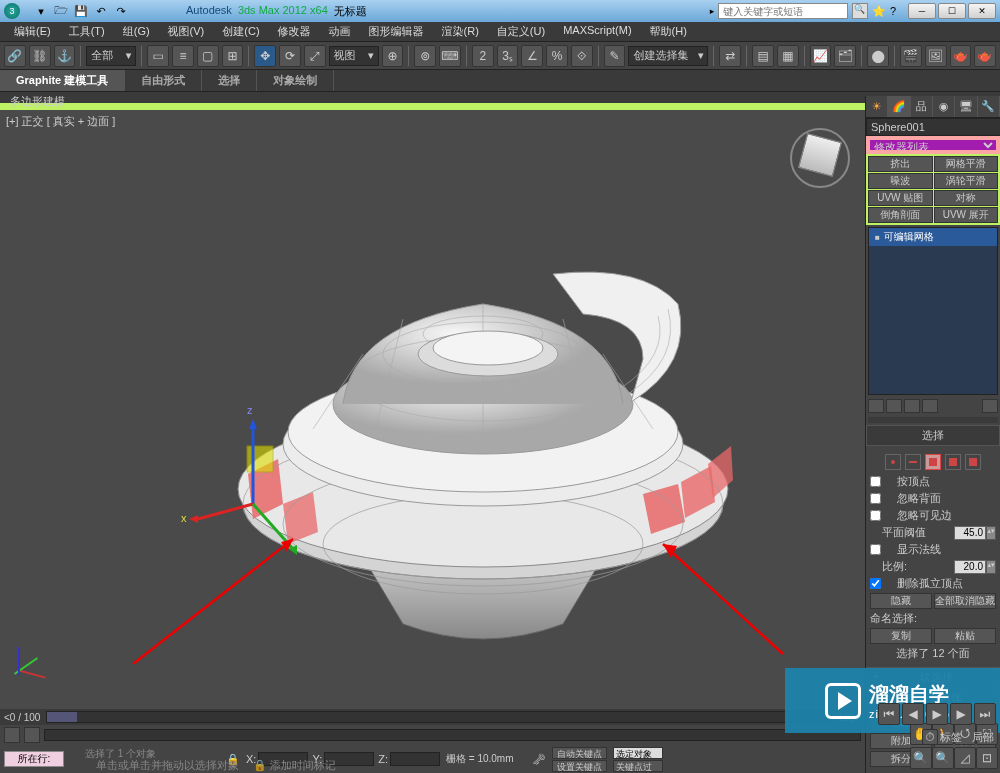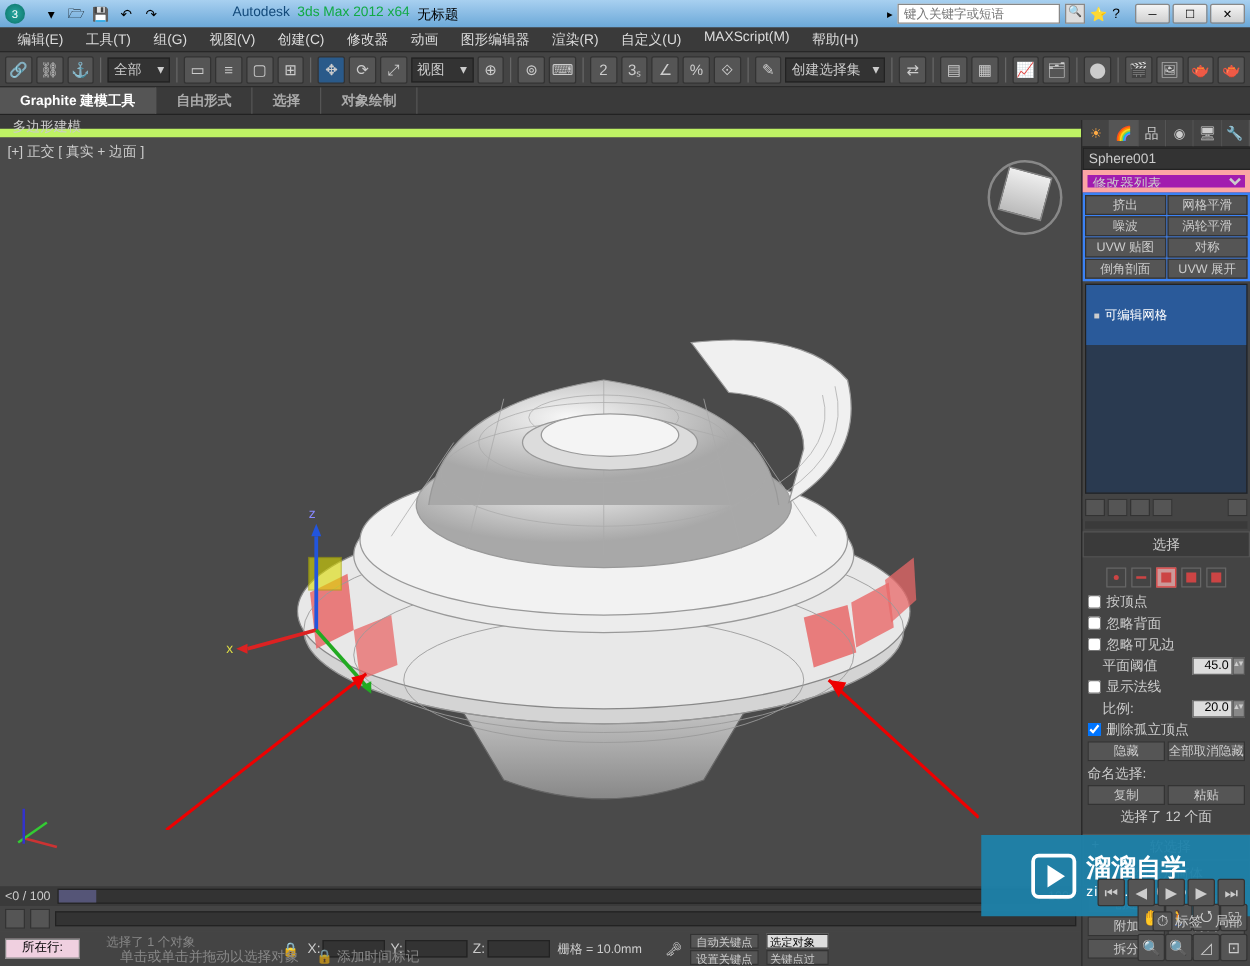--- a/index.html
+++ b/index.html
@@ -53,31 +53,31 @@
 .cmdpanel { position:absolute; top:96px; right:0; width:135px; bottom:0; background:#444; border-left:1px solid #222; display:flex; flex-direction:column;}
 .cptabs { height:22px; display:flex; background:#333; border-bottom:1px solid #222;}
 .cptabs div { flex:1; display:flex; align-items:center; justify-content:center; border-right:1px solid #555; background:#444;}
 .cptabs div.active { background:#555;}
 .cptabs .sun { color:#fa4;}
 .cpbody { flex:1; overflow:hidden; display:flex; flex-direction:column;}
 .objname { height:18px; display:flex; background:#333;}
 .objname input { flex:1; background:#333; border:1px solid #222; color:#ccc; padding:0 4px; font-size:11px;}
 .modlist { height:18px; display:flex;}
 .modlist select { flex:1; background:#a21caf; border:4px solid #fca5a5; color:#ccc; font-size:11px;}
-.modbtns { display:grid; grid-template-columns:1fr 1fr; gap:1px; padding:2px; background:#3b82f6;}
+.modbtns { display:grid; grid-template-columns:1fr 1fr; gap:1px; padding:2px; background:#bef264;}
 .modbtns button { height:16px; background:#555; border:1px solid #333; color:#ccc; font-size:10px;}
 .stack { flex:1; min-height:60px; background:#2a3a50; border:1px solid #222; margin:2px;}
-.stack .it { padding:17px 6px; background:#2a5a9a; color:#fff; font-size:10px; display:flex; align-items:center; gap:4px;}
+.stack .it { padding:2px 6px; background:#2a5a9a; color:#fff; font-size:10px; display:flex; align-items:center; gap:4px;}
 .stack .it::before { content:"■"; color:#ccc; font-size:8px;}
 .stacktools { height:18px; display:flex; gap:2px; padding:2px; background:#444;}
 .stacktools div { width:16px; height:14px; background:#555; border:1px solid #333;}
 .rollout { background:#444;}
 .rhdr { background:#3a3a3a; padding:2px 6px; font-size:11px; text-align:center; border:1px solid #555;}
 .rbody { padding:4px; font-size:10px; color:#ccc;}
-.rbody .row { display:flex; align-items:center; gap:4px; margin:2px 0;}
+.rbody .row { display:flex; align-items:center; gap:16px; margin:2px 0;}
 .rbody input[type=checkbox]{ width:11px; height:11px;}
 .rbody .spin { display:flex; margin-left:auto;}
 .rbody .spin input { width:32px; height:14px; background:#ddd; border:1px solid #666; font-size:10px; text-align:right; padding:0 2px; color:#000;}
 .rbody .spin .arr { width:10px; height:14px; background:#888; border:1px solid #555; font-size:7px; text-align:center;}
 .iconrow { display:flex; gap:4px; justify-content:center; margin:4px 0;}
 .iconrow .ic { width:16px; height:16px; border:1px solid #666; background:#444; position:relative;}
 .iconrow .ic.sel { background:#c99; border-color:#d44;}
 .iconrow .ic::after { content:""; position:absolute; inset:3px; }
 .iconrow .ic.v::after { width:4px; height:4px; background:#c44; border-radius:50%; top:5px; left:5px;}
 .iconrow .ic.e::after { width:8px; height:2px; background:#c44; top:6px; left:3px;}

